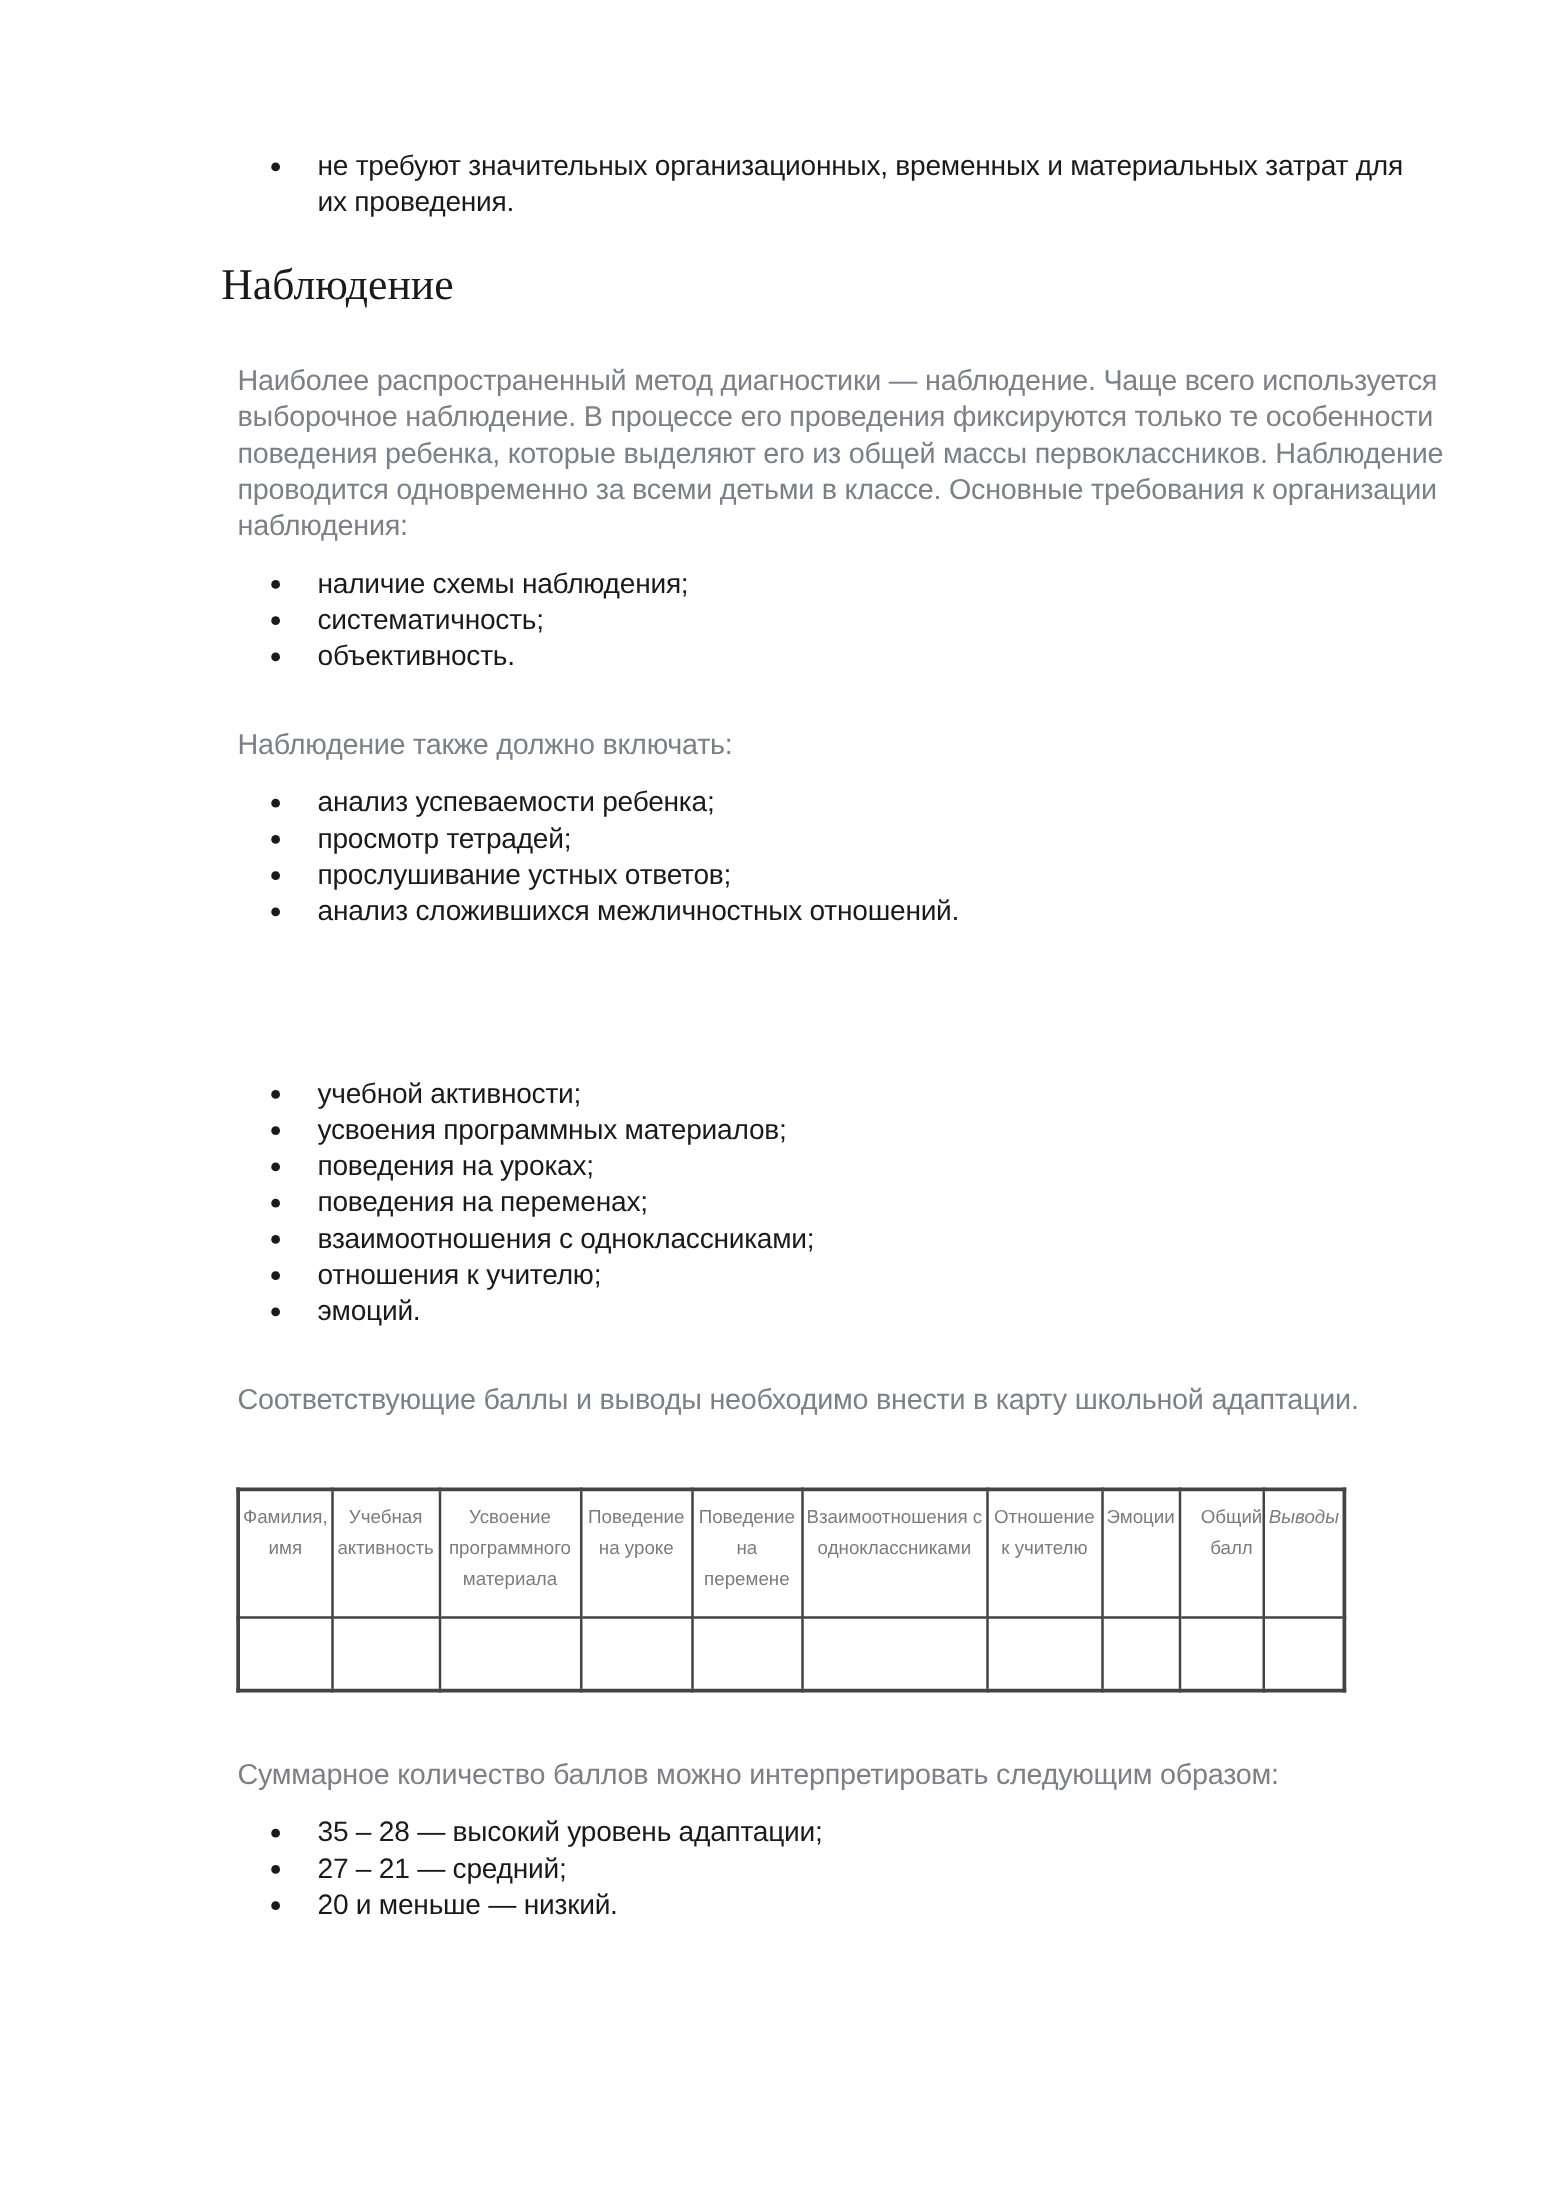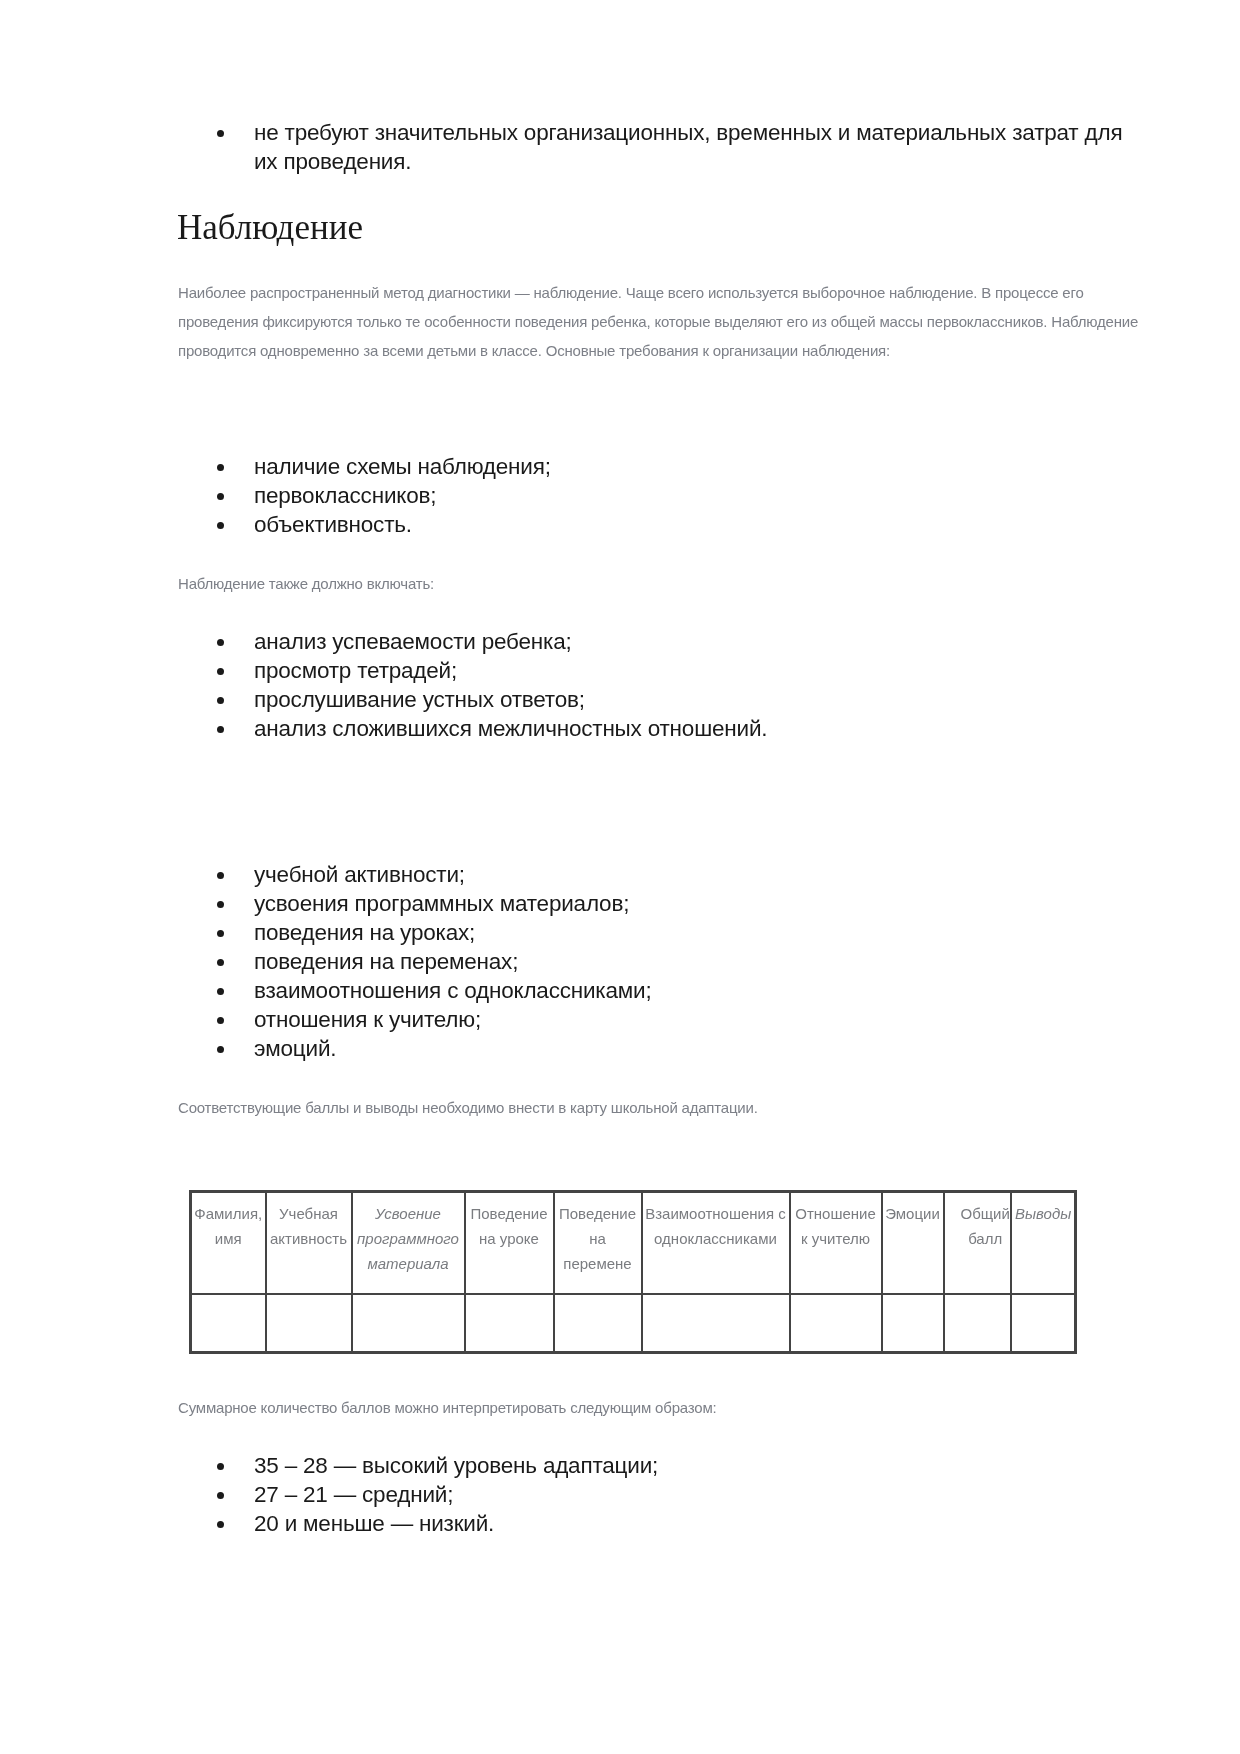--- a/index.html
+++ b/index.html
@@ -1,21 +1,21 @@
 <!DOCTYPE html>
 <html><head>
 <meta charset="utf-8">
 <style>
   html, body { margin:0; padding:0; background:#ffffff; }
   body { width:1240px; height:1754px; position:relative; overflow:hidden; font-family:"Liberation Sans", sans-serif; }
   .page { position:absolute; left:0; top:0; width:1240px; height:1754px; }
   .ul { position:absolute; left:178px; margin:0; padding:0; list-style:none; }
   .ul li { position:relative; padding-left:76px; font-size:22.5px; line-height:29px; color:#1a1a1a; letter-spacing:-0.2px; }
   .ul li .dot { position:absolute; left:39px; top:12px; width:7px; height:7px; border-radius:50%; background:#1a1a1a; }
-  .para { position:absolute; left:178px; width:1000px; margin:0; font-size:15px; line-height:29px; color:#7d8088; letter-spacing:-0.2px; }
+  .para { position:absolute; left:178px; width:1000px; margin:12px; font-size:23px; line-height:29px; color:#7d8088; letter-spacing:-0.2px; }
   .h2 { position:absolute; left:177px; top:206px; margin:0; font-family:"Liberation Serif", serif; font-size:35px; font-weight:normal; color:#1a1a1a; line-height:44px; }
   table.card { position:absolute; left:189px; top:1190px; border-collapse:collapse; border:3px solid #444; }
   table.card th, table.card td { border:2px solid #444; padding:0; font-family:"Liberation Sans", sans-serif; font-weight:normal; font-size:15px; line-height:25px; color:#7a7c80; text-align:center; vertical-align:top; }
   table.card th { height:102px; padding-top:8px; box-sizing:border-box; }
   table.card td { height:56px; }
 </style>
 </head>
 <body>
 
 <div class="page">
@@ -23,21 +23,21 @@
   <ul class="ul" style="top:118px; width:960px;">
     <li><span class="dot"></span><span>не требуют значительных организационных, временных и материальных затрат для их проведения.</span></li>
   </ul>
 
   <h2 class="h2">Наблюдение</h2>
 
   <p class="para" style="top:278px; width:990px;">Наиболее распространенный метод диагностики — наблюдение. Чаще всего используется выборочное наблюдение. В процессе его проведения фиксируются только те особенности поведения ребенка, которые выделяют его из общей массы первоклассников. Наблюдение проводится одновременно за всеми детьми в классе. Основные требования к организации наблюдения:</p>
 
   <ul class="ul" style="top:452px;">
     <li><span class="dot"></span><span>наличие схемы наблюдения;</span></li>
-    <li><span class="dot"></span><span>первоклассников;</span></li>
+    <li><span class="dot"></span><span>систематичность;</span></li>
     <li><span class="dot"></span><span>объективность.</span></li>
   </ul>
 
   <p class="para" style="top:569px;">Наблюдение также должно включать:</p>
 
   <ul class="ul" style="top:627px;">
     <li><span class="dot"></span><span>анализ успеваемости ребенка;</span></li>
     <li><span class="dot"></span><span>просмотр тетрадей;</span></li>
     <li><span class="dot"></span><span>прослушивание устных ответов;</span></li>
     <li><span class="dot"></span><span>анализ сложившихся межличностных отношений.</span></li>
@@ -54,21 +54,21 @@
     <li><span class="dot"></span><span>эмоций.</span></li>
   </ul>
 
   <p class="para" style="top:1093px; width:920px;">Соответствующие баллы и выводы необходимо внести в карту школьной адаптации.</p>
 
   <table class="card">
     <thead>
       <tr>
         <th style="width:75px;">Фамилия, имя</th>
         <th style="width:86px;">Учебная активность</th>
-        <th style="width:113px;font-style:italic;">Усвоение программного материала</th>
+        <th style="width:113px;">Усвоение программного материала</th>
         <th style="width:89px;">Поведение на уроке</th>
         <th style="width:88px;">Поведение на перемене</th>
         <th style="width:148px;">Взаимоотношения с одноклассниками</th>
         <th style="width:92px;">Отношение к учителю</th>
         <th style="width:62px;">Эмоции</th>
         <th style="width:41px;padding-left:16px;">Общий балл</th>
         <th style="width:65px;font-style:italic;">Выводы</th>
       </tr>
     </thead>
     <tbody>

